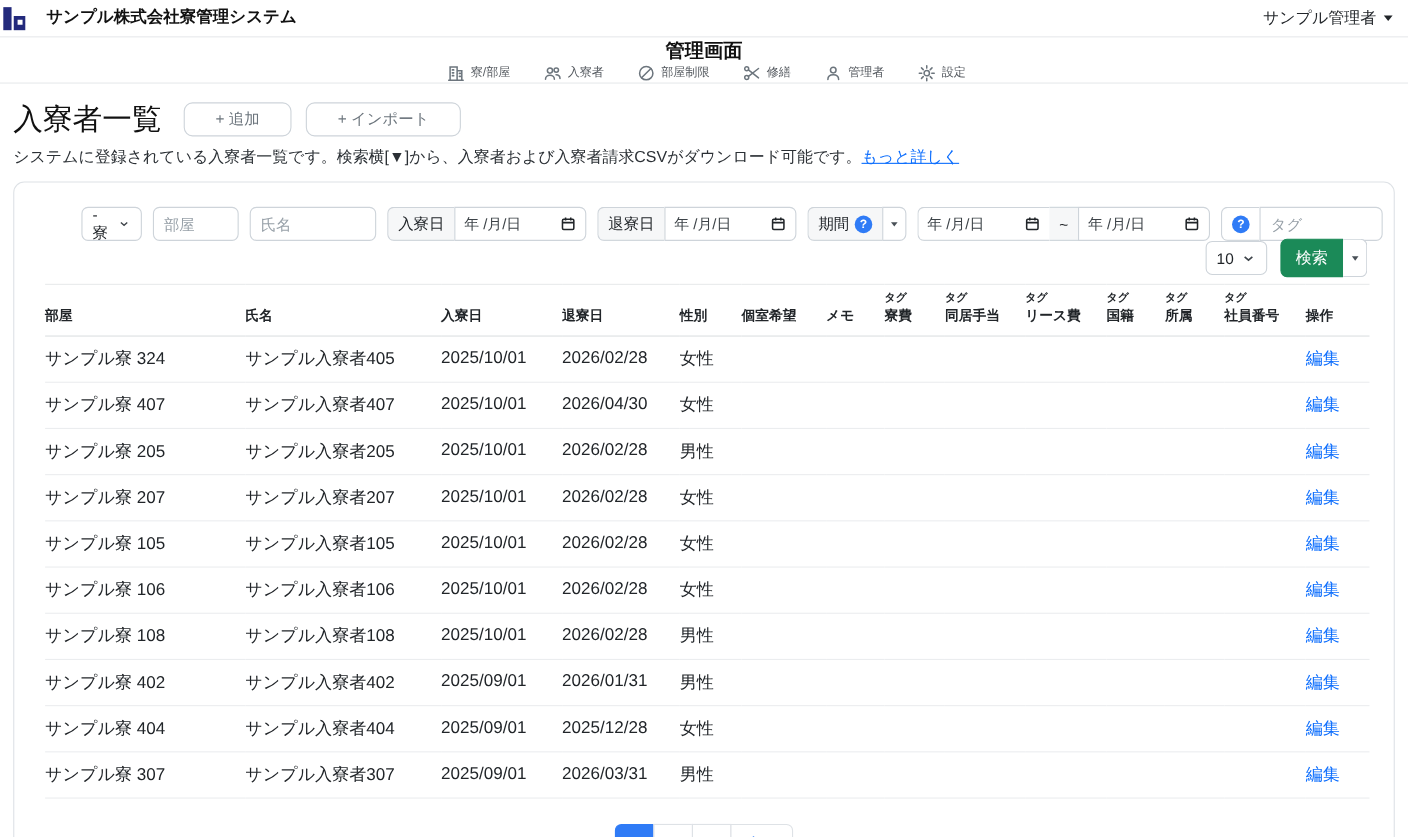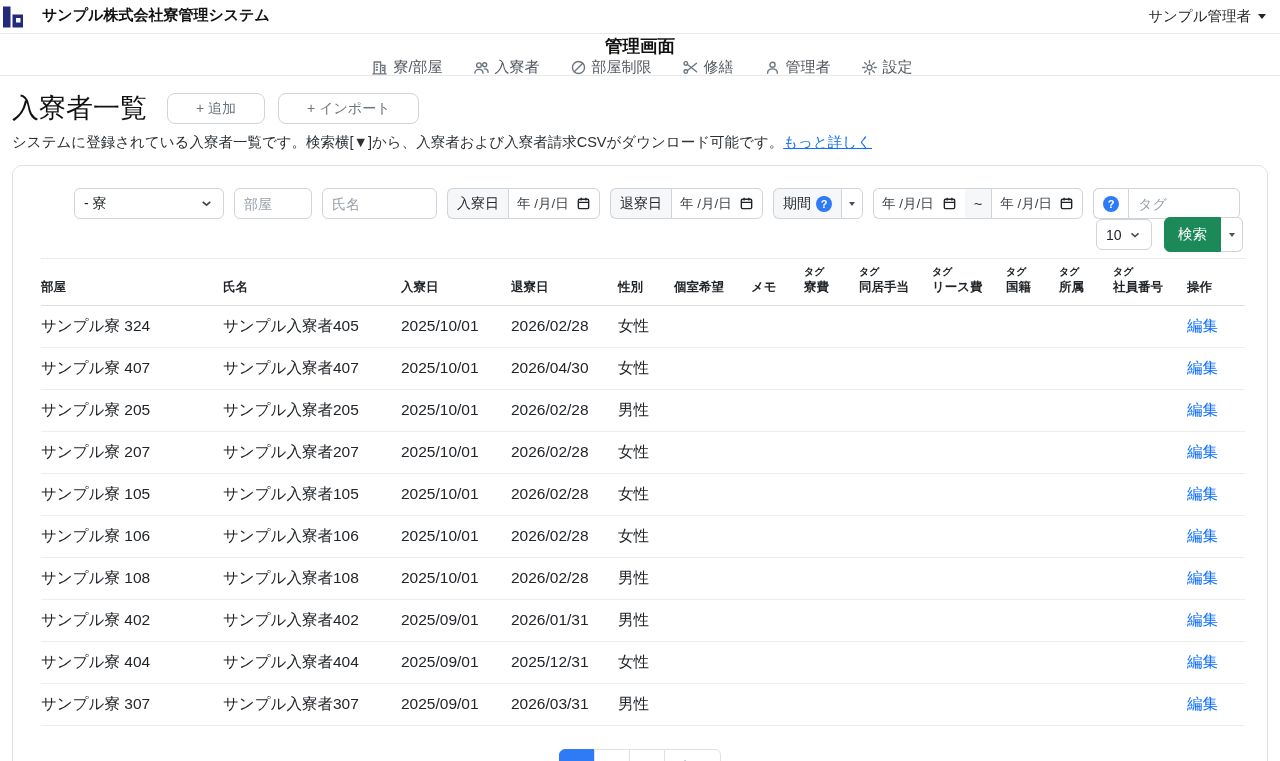--- a/index.html
+++ b/index.html
@@ -12,21 +12,21 @@
   .brand { display:flex; align-items:flex-start; gap:18px; }
   .brand-title { font-size:15px; font-weight:700; color:#111; }
   .user-menu { display:flex; align-items:center; gap:7px; font-size:14.5px; color:#212529; cursor:pointer; }
   .caret { width:0; height:0; border-left:4.5px solid transparent; border-right:4.5px solid transparent;
     border-top:5px solid #212529; display:inline-block; }
 
   
   .navbar { height:42px; display:flex; align-items:center; padding:0 8px; border-bottom:1px solid #e7e9eb;flex-direction:column; }
   .nav-title { font-size:17.5px; font-weight:700; color:#111; }
   .nav-items { display:flex; align-items:center; margin-left:34px; }
-  .nav-item { display:flex; align-items:center; gap:5px; margin-right:30px; font-size:15px;
+  .nav-item { display:flex; gap:5px; margin-right:30px; font-size:11px;
     color:#54595f; text-decoration:none; cursor:pointer; }
   .nav-item svg { display:block; }
 
   
   main { padding:0 12px; }
   .title-row { display:flex; align-items:center; margin-top:16px; }
   .page-title { font-size:27px; font-weight:400; color:#111; line-height:1.2; }
   .hbtn { margin-left:20px; background:#fff; border:1px solid #ced4da; border-radius:8px;
     color:#6c757d; font-size:14px; padding:6px 28px; cursor:pointer; line-height:1.2;
     font-family:inherit; }
@@ -46,21 +46,21 @@
     border:1px solid #ced4da; border-radius:6px; background:#fff; padding:0 9px; cursor:pointer; color:#212529; }
   .gin { border:1px solid #ced4da; border-radius:6px; padding:0 9px; font-family:inherit; color:#212529; width:100%; }
   .gin::placeholder { color:#97a0a8; }
   .igroup { display:flex; align-items:stretch; }
   .addon { display:flex; align-items:center; gap:5px; padding:0 9px; background:#f6f7f8;
     border:1px solid #ced4da; border-right:0; border-radius:6px 0 0 6px; color:#212529; white-space:nowrap; }
   .addon.mid { border-radius:0; border-left:0; }
   .addon.white { background:#fff; }
   .dateinput { display:flex; align-items:center; justify-content:space-between; gap:6px;
     border:1px solid #ced4da; border-radius:0 6px 6px 0; background:#fff; padding:0 8px;
-    width:92px; color:#3c4247; font-size:13.5px; cursor:text; white-space:nowrap; }
+    width:120px; color:#3c4247; font-size:13.5px; cursor:text; white-space:nowrap; }
   .dateinput.first { border-radius:6px 0 0 6px; border-right:0; }
   .dateinput.last { border-radius:0 6px 6px 0; }
   .igroup .gin.grouped { border-radius:0 6px 6px 0; width:112px; }
   .miniselect { width:22px; border:1px solid #ced4da; border-radius:0 6px 6px 0; background:#fff;
     display:flex; align-items:center; justify-content:center; cursor:pointer; }
   .caret-sm { width:0; height:0; border-left:3.8px solid transparent; border-right:3.8px solid transparent;
     border-top:4.5px solid #495057; display:inline-block; }
   .help-badge { width:16px; height:16px; border-radius:50%; background:#2f7bf6; color:#fff;
     font-size:11px; font-weight:700; display:inline-flex; align-items:center; justify-content:center; flex:0 0 auto; }
   .split { display:flex; align-items:stretch; height:35px; }
@@ -443,21 +443,21 @@
               <td></td>
               <td></td>
               <td></td>
               <td></td>
               <td><a class="edit">編集</a></td>
             </tr>
             <tr>
               <td>サンプル寮 404</td>
               <td>サンプル入寮者404</td>
               <td>2025/09/01</td>
-              <td>2025/12/31</td>
+              <td>2025/12/28</td>
               <td>女性</td>
               <td></td>
               <td></td>
               <td></td>
               <td></td>
               <td></td>
               <td></td>
               <td></td>
               <td></td>
               <td><a class="edit">編集</a></td>

